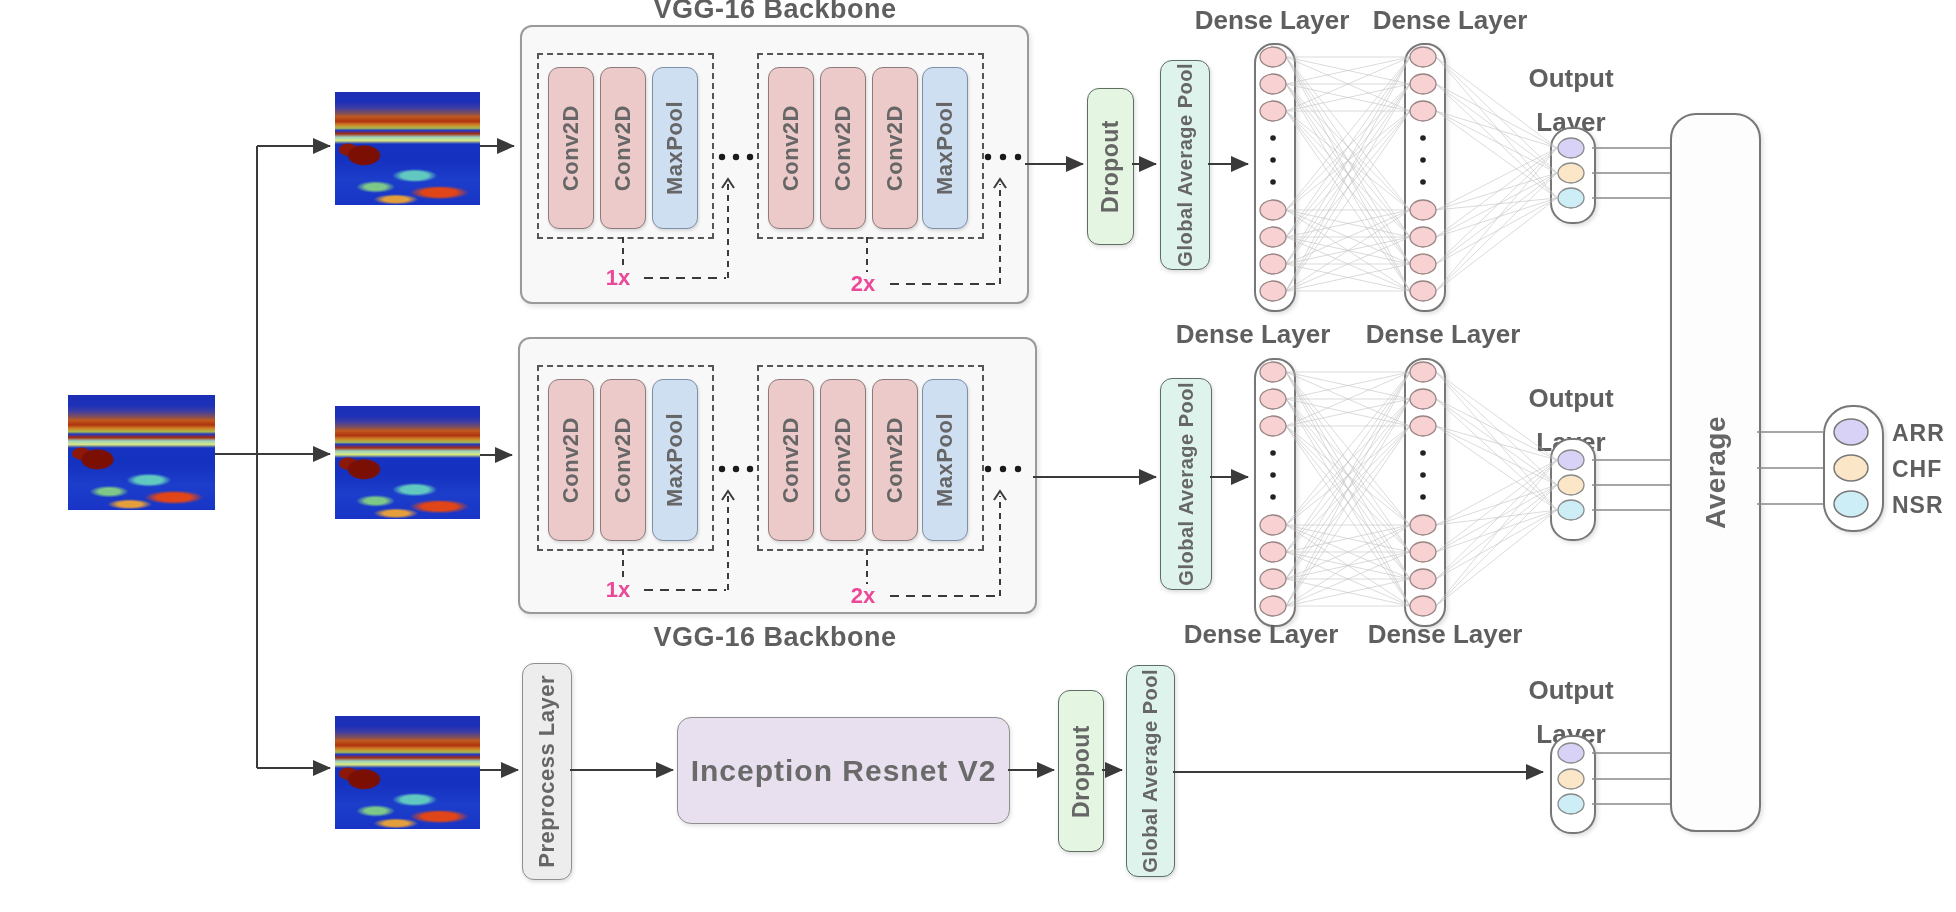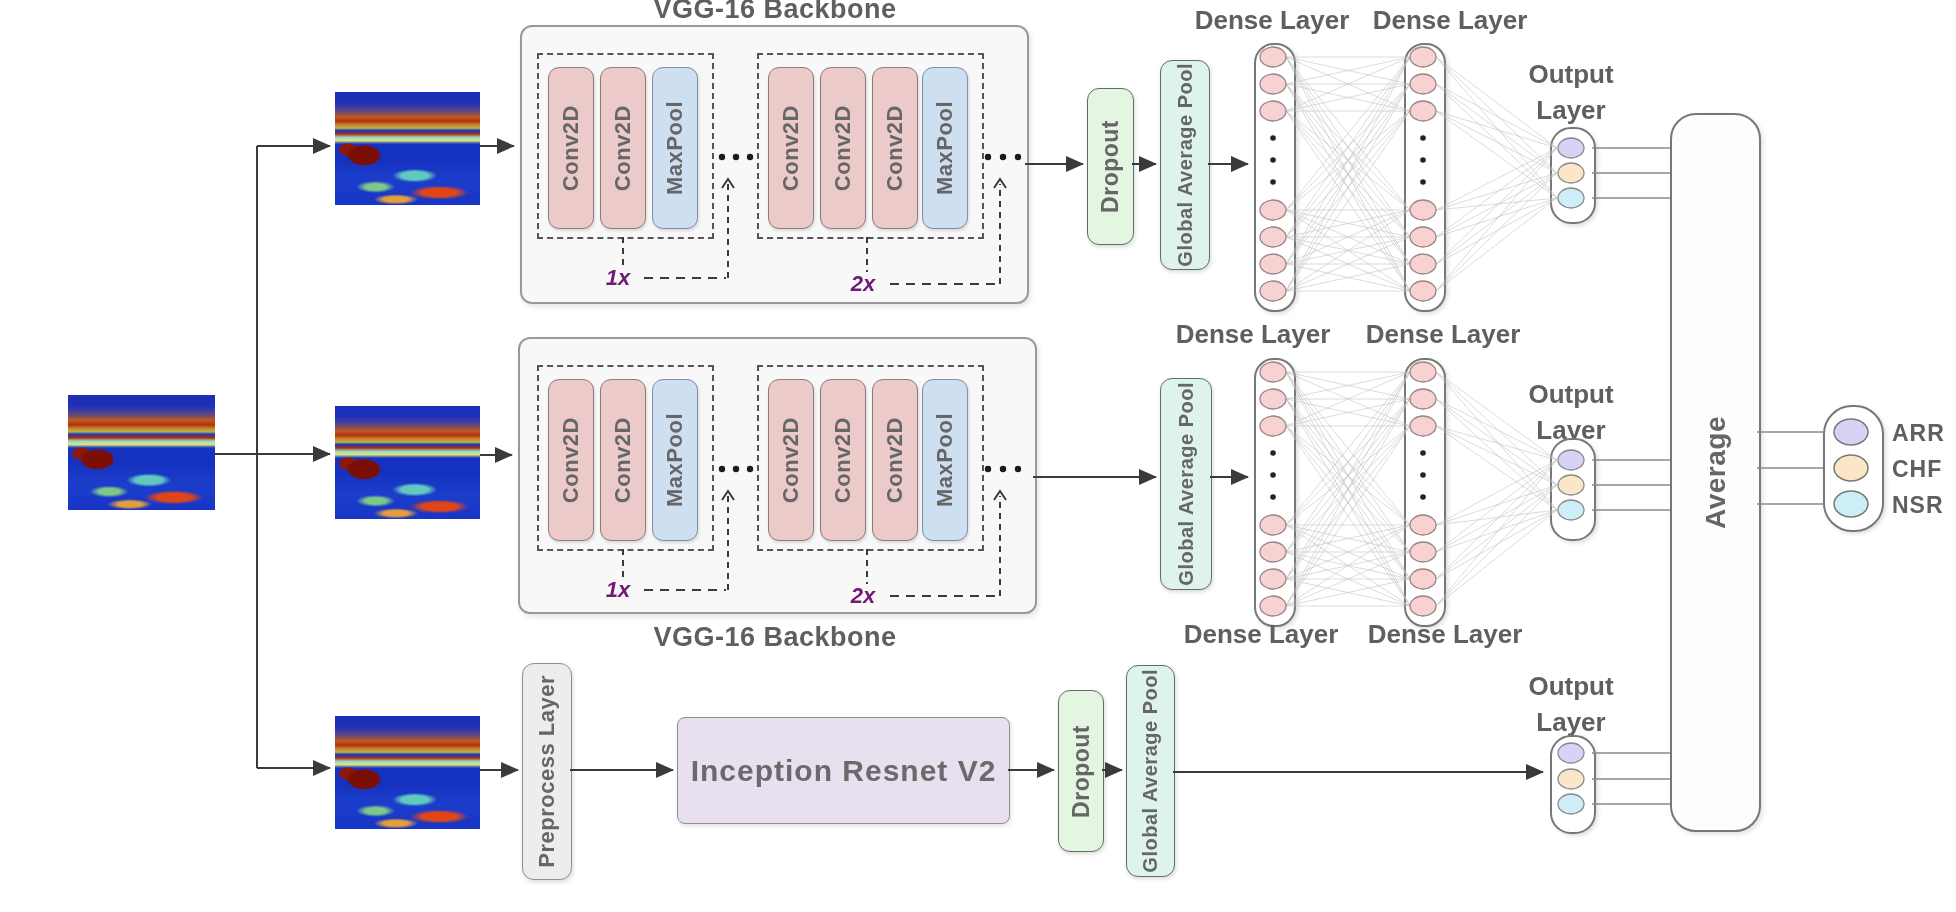--- a/index.html
+++ b/index.html
@@ -1,41 +1,41 @@
 <!DOCTYPE html>
 <html style="--conv: #edcaca; --pool: #cfdff2; --dropout: #e4f5e1; --gap: #def3ec; --preprocess: #ededed; --inception: #e8e0ee; --node: #f8d2d2; --arrow: #3a3a3a; --mesh: #c3c3c3; --text: #5f5f5f;"><head>
 <meta charset="utf-8">
 <style>
   html,body{margin:0;padding:0;background:#ffffff;}
   #canvas{position:relative;width:1956px;height:912px;background:#fff;overflow:hidden;
           font-family:"Liberation Sans", sans-serif;}
   .lbl{position:absolute;font-weight:bold;color:var(--text);text-align:center;line-height:1.15;}
   .title{font-size:27px;letter-spacing:.5px;}
   .dense-lbl{font-size:26px;}
-  .out-lbl{font-size:26px;line-height:36px;}
-  .rep{font-size:22px;color:#701a75;font-style:italic;}
+  .out-lbl{font-size:26px;line-height:44px;}
+  .rep{font-size:22px;color:#ec4899;}
   .cls-lbl{font-size:23px;letter-spacing:1px;text-align:left;}
   .input-lbl{font-size:29px;letter-spacing:.5px;}
   .container{position:absolute;background:#f8f8f8;border:2px solid #9a9a9a;border-radius:12px;
              box-shadow:2px 3px 5px rgba(0,0,0,.10);}
   .dgroup{position:absolute;border:2px dashed #555;}
   .blk{position:absolute;width:44px;height:160px;border-radius:11px;border:1.5px solid #8d7b7b;
        display:flex;align-items:center;justify-content:center;box-shadow:1px 2px 3px rgba(0,0,0,.12);}
   .conv{background:var(--conv);}
   .pool{background:var(--pool);border-color:#7f8fa6;}
   .tall{position:absolute;border-radius:12px;border:1.5px solid #5e6e62;
         display:flex;align-items:center;justify-content:center;box-shadow:1px 2px 4px rgba(0,0,0,.15);}
   .drop{background:var(--dropout);}
   .gapb{background:var(--gap);}
   .preb{background:var(--preprocess);border-color:#8f8f8f;}
   .vtext{writing-mode:vertical-rl;transform:rotate(180deg);font-weight:bold;color:#666;
          letter-spacing:.5px;white-space:nowrap;}
   .pill{position:absolute;background:#fff;border:2px solid #777;border-radius:20px;
         box-shadow:2px 2px 4px rgba(0,0,0,.13);}
-  .incep{position:absolute;background:var(--inception);border:1.5px solid #8f8f8f;border-radius:8px;
+  .incep{position:absolute;background:var(--inception);border:1.5px solid #8f8f8f;border-radius:14px;
          display:flex;align-items:center;justify-content:center;box-shadow:1px 2px 4px rgba(0,0,0,.12);}
   .incep span{font-size:30px;font-weight:bold;color:#6a6a6a;letter-spacing:1px;}
   .avg{position:absolute;background:#fdfdfd;border:2px solid #777;border-radius:26px;
        display:flex;align-items:center;justify-content:center;box-shadow:2px 2px 5px rgba(0,0,0,.12);}
   .spec{position:absolute;width:145px;height:113px;
     background:
       radial-gradient(ellipse 26px 16px at 20% 56%, #7c0f04 58%, rgba(124,15,4,0) 66%),
       radial-gradient(ellipse 15px 10px at 9% 51%, #8c1808 55%, rgba(140,24,8,0) 66%),
       radial-gradient(ellipse 30px 9px at 55% 74%, rgba(110,225,190,.85) 45%, rgba(110,225,190,0) 75%),
       radial-gradient(ellipse 26px 8px at 28% 84%, rgba(150,235,120,.8) 40%, rgba(150,235,120,0) 75%),

